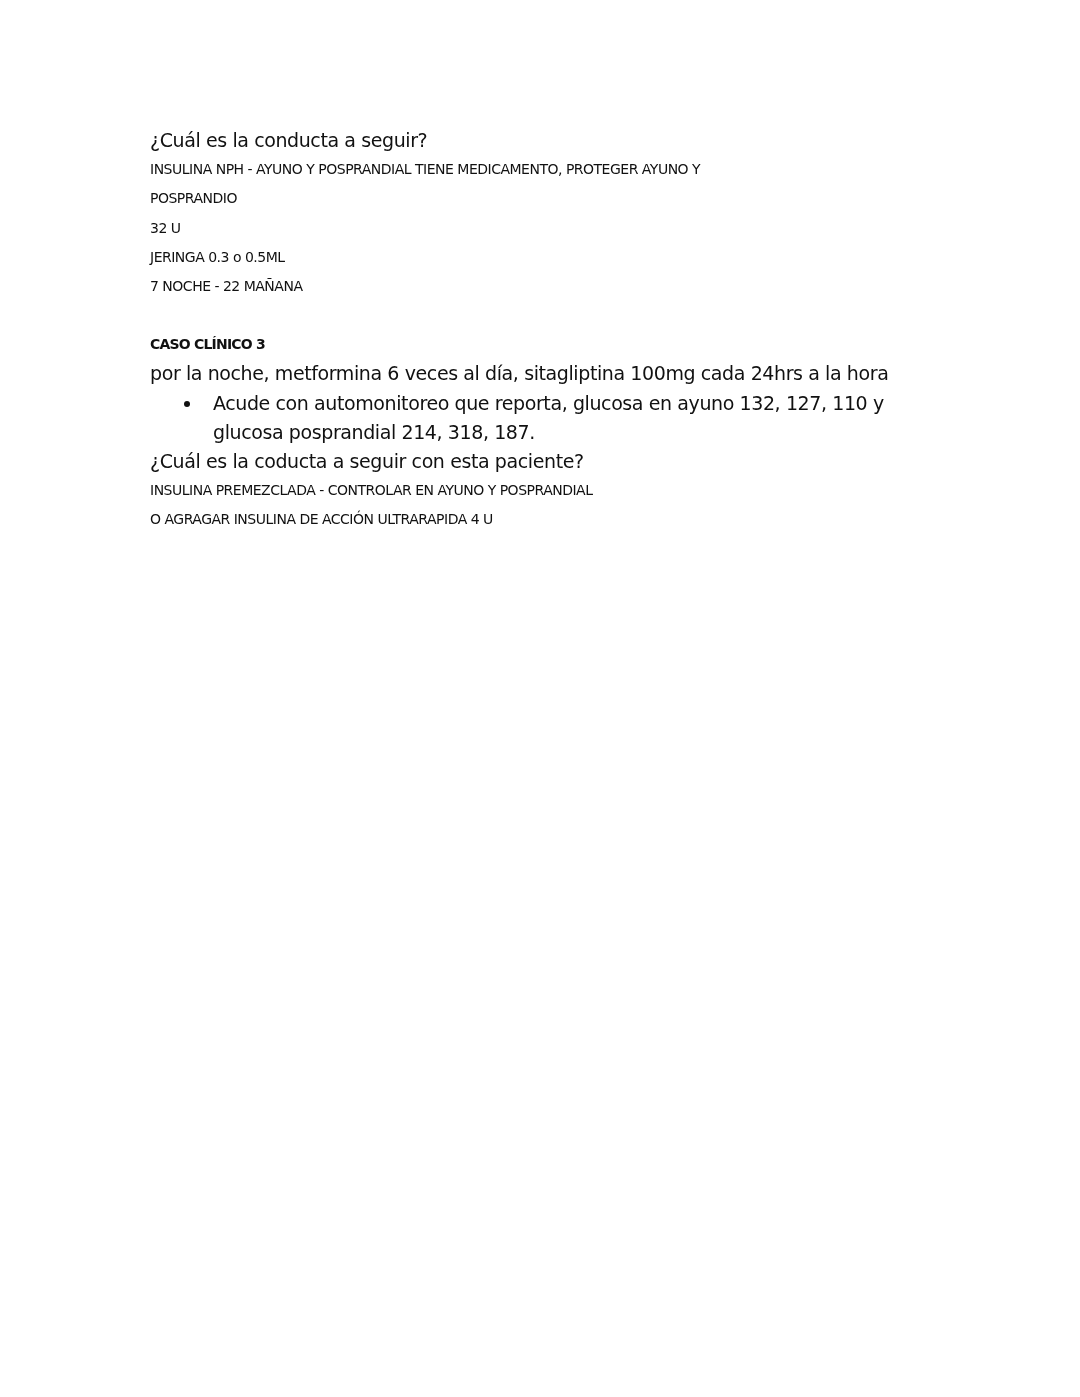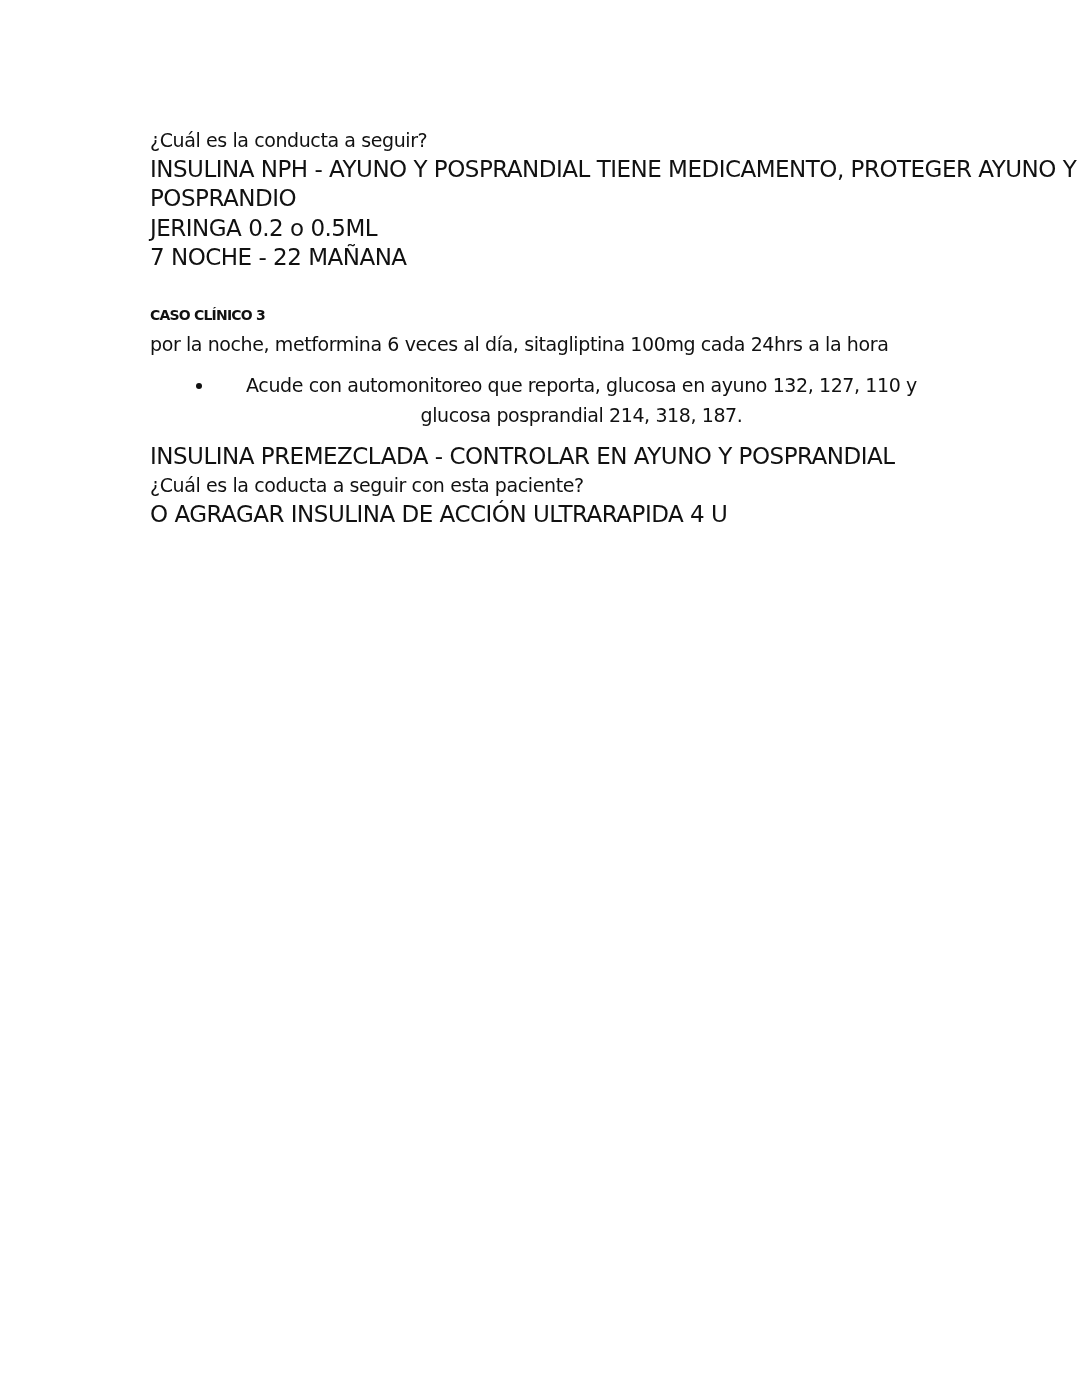--- a/index.html
+++ b/index.html
@@ -21,37 +21,36 @@
       top: 126px;
       width: 800px;
     }
     .line {
       font-size: 19px;
       line-height: 29.2px;
       white-space: nowrap;
       letter-spacing: -0.4px;
     }
     .upper {
-      font-size: 23px;
+      font-size: 14px;
       letter-spacing: -0.5px;
     }
     .spacer {
       height: 29px;
     }
     .heading {
       font-weight: bold;
       font-size: 14px;
       line-height: 29.2px;
       letter-spacing: -0.8px;
     }
     .bullet-list {
-      margin: 12px;
+      margin: 0;
       padding: 0;
       list-style: none;
-      text-align: center;
     }
     .bullet-item {
       position: relative;
       padding-left: 63px;
       font-size: 19px;
       line-height: 29.2px;
       letter-spacing: -0.4px;
     }
     .bullet-dot {
       position: absolute;
@@ -64,33 +63,34 @@
     }
   </style>
 </head>
 <body>
 
 <div class="page">
 
   <div class="line">¿Cuál es la conducta a seguir?</div>
   <div class="line upper">INSULINA NPH - AYUNO Y POSPRANDIAL TIENE MEDICAMENTO, PROTEGER AYUNO Y</div>
   <div class="line upper">POSPRANDIO</div>
-  <div class="line upper">JERINGA 0.2 o 0.5ML</div>
+  <div class="line upper">32 U</div>
+  <div class="line upper">JERINGA 0.3 o 0.5ML</div>
   <div class="line upper">7 NOCHE - 22 MAÑANA</div>
 
   <div class="spacer"></div>
 
   <div class="heading">CASO CLÍNICO 3</div>
   <div class="line">por la noche, metformina 6 veces al día, sitagliptina 100mg cada 24hrs a la hora</div>
 
   <ul class="bullet-list">
     <li class="bullet-item">
       <span class="bullet-dot"></span>
       <div>Acude con automonitoreo que reporta, glucosa en ayuno 132, 127, 110 y</div>
       <div>glucosa posprandial 214, 318, 187.</div>
     </li>
   </ul>
 
+  <div class="line">¿Cuál es la coducta a seguir con esta paciente?</div>
   <div class="line upper">INSULINA PREMEZCLADA - CONTROLAR EN AYUNO Y POSPRANDIAL</div>
-  <div class="line">¿Cuál es la coducta a seguir con esta paciente?</div>
   <div class="line upper">O AGRAGAR INSULINA DE ACCIÓN ULTRARAPIDA 4 U</div>
 
 </div>
 
 </body></html>

